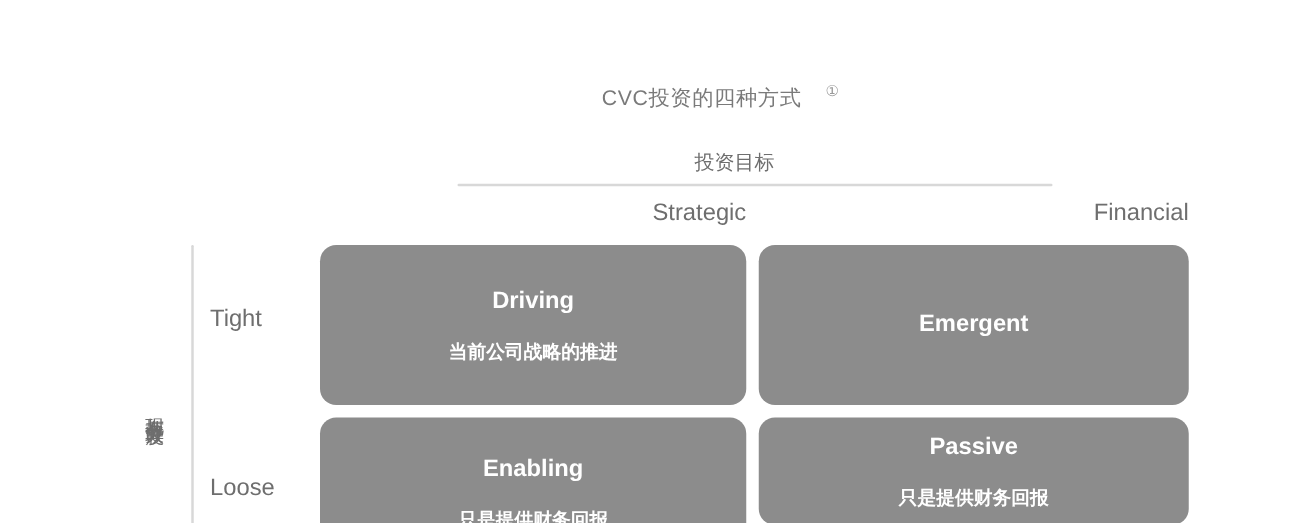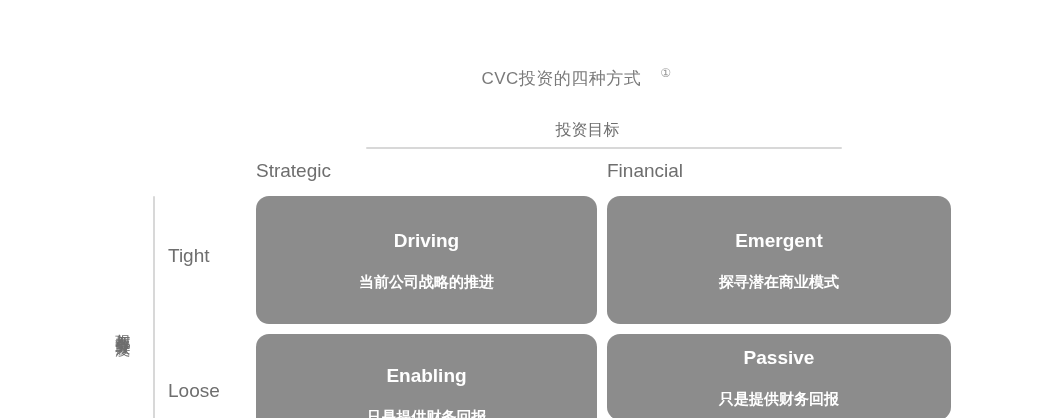--- a/index.html
+++ b/index.html
@@ -57,21 +57,21 @@
     width: 476px;
     height: 2px;
     background: #d8d8d8;
   }
 
   .col-header {
     position: absolute;
     top: 104px;
     font-size: 19px;
     color: #6e6e6e;
-    text-align: left;
+    text-align: right;
     white-space: nowrap;
   }
   .col-header.c0 { left: 200px; width: 341px; }
   .col-header.c1 { left: 551px; width: 344px; }
 
   
   .row-axis-title {
     position: absolute;
     left: 54px;
     top: 140px;
@@ -165,21 +165,20 @@
   <div class="row-header r0">Tight</div>
   <div class="row-header r1">Loose</div>
 
   <div class="cell q00">
     <div class="cell-term">Driving</div>
     <div class="cell-desc">当前公司战略的推进</div>
   </div>
 
   <div class="cell q01">
     <div class="cell-term">Emergent</div>
-    <div class="cell-desc">探寻潜在商业模式</div>
   </div>
 
   <div class="cell q10">
     <div class="cell-term">Enabling</div>
     <div class="cell-desc">只是提供财务回报</div>
   </div>
 
   <div class="cell q11">
     <div class="cell-term">Passive</div>
     <div class="cell-desc">只是提供财务回报</div>

